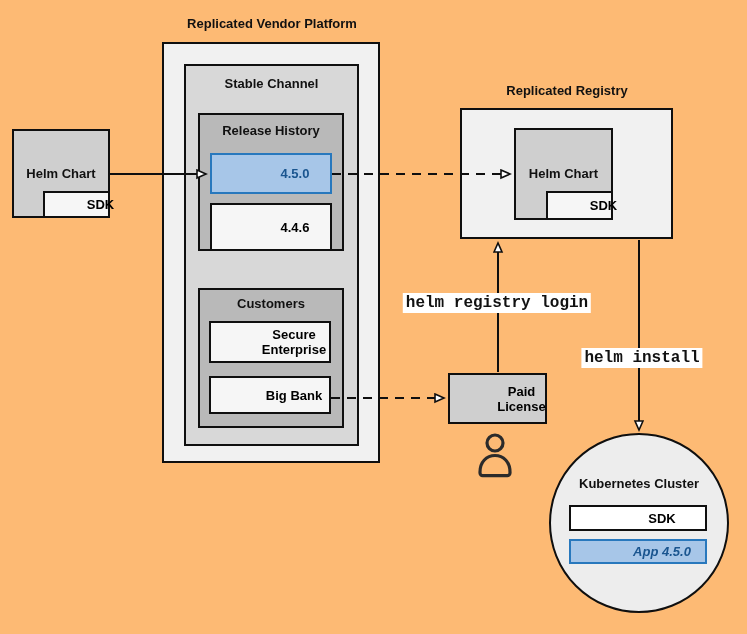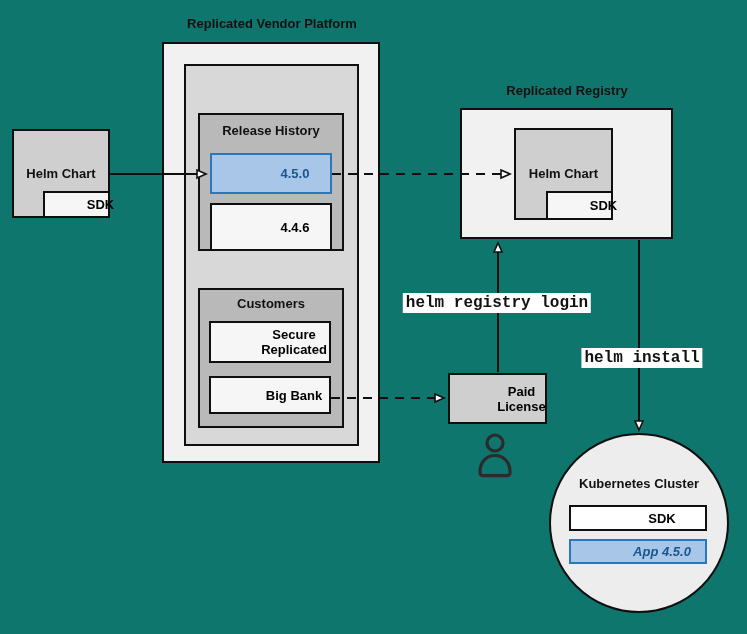--- a/index.html
+++ b/index.html
@@ -1,17 +1,17 @@
 <!DOCTYPE html>
 <html style="--highlight-fill: #a7c6e8; --highlight-border: #2878bd; --highlight-text: #1a558f;"><head>
 <meta charset="utf-8">
 <style>
   html,body{margin:0;padding:0;background:#fff;}
   #canvas{
-    position:relative;width:747px;height:634px;background:#0f766e;overflow:hidden;
+    position:relative;width:747px;height:634px;background:#fdba74;overflow:hidden;
     font-family:"Liberation Sans",sans-serif;
   }
   .box{position:absolute;box-sizing:border-box;border:2px solid #0f0f0f;padding-left:48px;}
   .center{display:flex;align-items:center;justify-content:center;text-align:center;}
   .lbl{position:absolute;font-weight:bold;font-size:13px;color:#111;text-align:center;line-height:15px;}
   .fill-outer{background:#f1f1f1;}
   .fill-mid{background:#d8d8d8;}
   .fill-dark{background:#b9b9b9;}
   .fill-lite{background:#f6f6f6;}
   .fill-gray{background:#cfcfcf;}
@@ -39,36 +39,37 @@
 </head>
 <body>
 
 <div id="canvas">
 
   <div class="lbl" style="left:132px;top:16px;width:280px;">Replicated Vendor Platform</div>
 
   <div class="box fill-outer" style="left:162px;top:42px;width:218px;height:421px;"></div>
 
   <div class="box fill-mid" style="left:184px;top:64px;width:175px;height:382px;"></div>
+  <div class="lbl" style="left:184px;top:76px;width:175px;">Stable Channel</div>
 
   <div class="box fill-dark" style="left:198px;top:113px;width:146px;height:138px;"></div>
   <div class="lbl" style="left:198px;top:123px;width:146px;">Release History</div>
 
   <div class="box blue center boxtext" style="left:210px;top:153px;width:122px;height:41px;">
     <span>4.5.0</span>
   </div>
   <div class="box fill-lite center boxtext" style="left:210px;top:203px;width:122px;height:48px;">
     <span>4.4.6</span>
   </div>
 
   <div class="box fill-dark" style="left:198px;top:288px;width:146px;height:140px;"></div>
   <div class="lbl" style="left:198px;top:296px;width:146px;">Customers</div>
 
   <div class="box fill-lite center boxtext" style="left:209px;top:321px;width:122px;height:42px;line-height:15px;">
-    <span class="wrap-narrow">Secure Replicated</span>
+    <span class="wrap-narrow">Secure Enterprise</span>
   </div>
   <div class="box fill-lite center boxtext" style="left:209px;top:376px;width:122px;height:38px;">
     <span>Big Bank</span>
   </div>
 
   <div class="box fill-gray" style="left:12px;top:129px;width:98px;height:89px;"></div>
   <div class="lbl" style="left:12px;top:166px;width:98px;">Helm Chart</div>
   <div class="box fill-lite center boxtext" style="left:43px;top:191px;width:67px;height:27px;">
     <span>SDK</span>
   </div>

